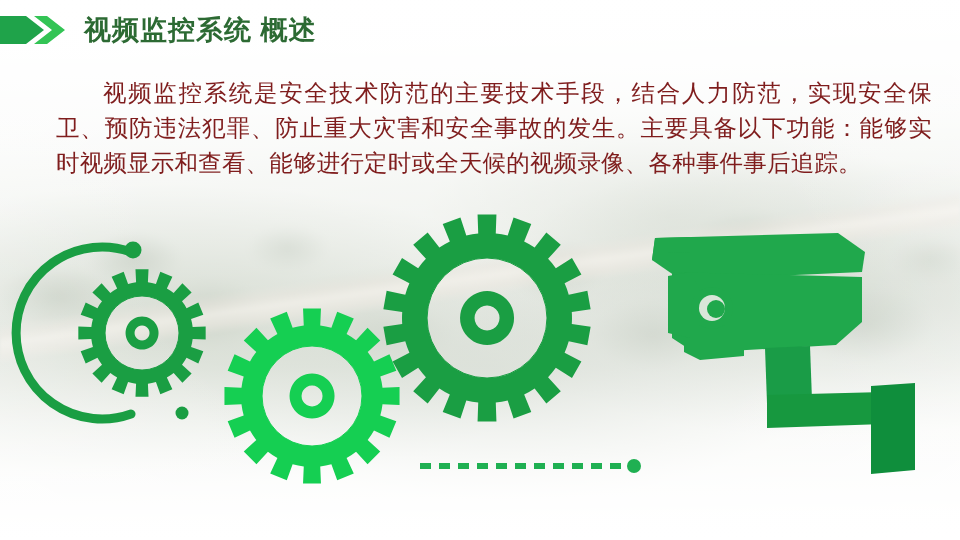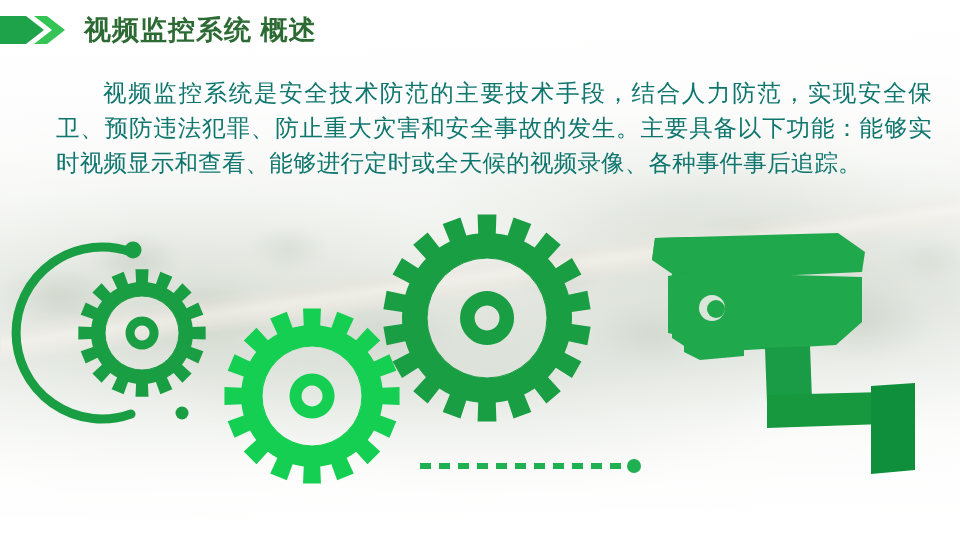--- a/index.html
+++ b/index.html
@@ -88,21 +88,21 @@
   }
 
   
   .body-text {
     position: absolute;
     left: 56px;
     top: 76px;
     width: 876px;
     font-size: 23.5px;
     line-height: 35px;
-    color: #0f766e;
+    color: #7f1d1d;
     text-align: justify;
     text-indent: 2em;
     letter-spacing: 0.2px;
     font-family: "Liberation Serif", "DejaVu Serif", serif;
   }
 
   
   .art { position: absolute; left: 0; top: 0; }
 </style>
 </head>

